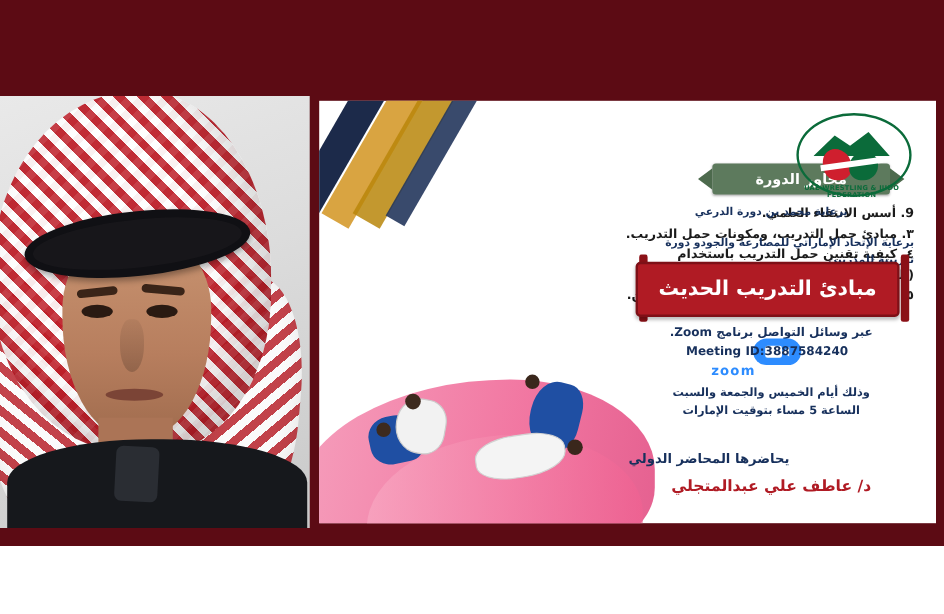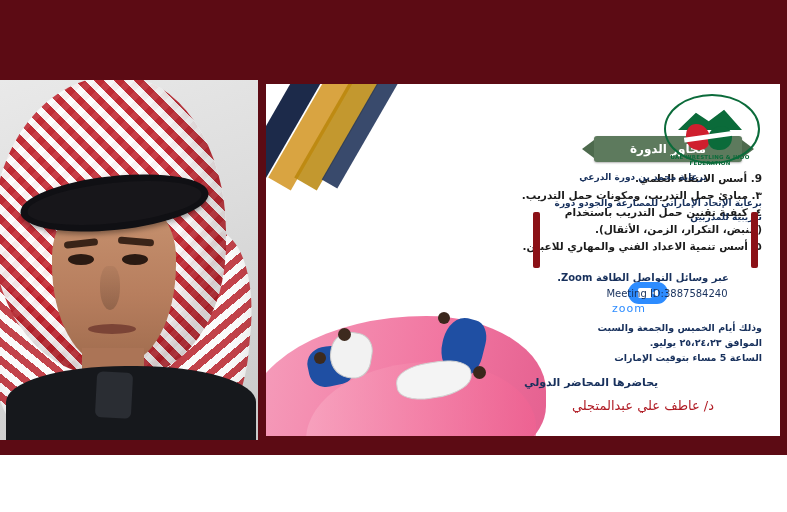--- a/index.html
+++ b/index.html
@@ -394,43 +394,44 @@
     content: "";
     position: absolute;
     right: -6px; top: 1px;
     width: 0; height: 0;
     border-top: 4px solid transparent;
     border-bottom: 4px solid transparent;
     border-right: 6px solid #ffffff;
   }
   .zoom-word {
     position: absolute;
-    right: 134px;
+    right: 150px;
     top: 218px;
     font-size: 11px;
-    font-weight: normal;
+    font-weight: bold;
     color: #2d8cff;
     letter-spacing: 1px;
   }
   .meeting-id {
     position: absolute;
     right: 18px;
     top: 204px;
     width: 190px;
-    text-align: center;
+    text-align: left;
     font-size: 10px;
     color: #17305c;
-    font-weight: normal;
+    font-weight: bold;
   }
 
   .dates-block {
     position: absolute;
     right: 18px;
     top: 236px;
     width: 238px;
+    text-align: center;
     font-size: 9.5px;
     color: #17305c;
     font-weight: bold;
     line-height: 15px;
   }
 
   .lecturer-label {
     position: absolute;
     right: 18px;
     top: 292px;
@@ -441,21 +442,21 @@
     font-weight: bold;
   }
   .lecturer-name {
     position: absolute;
     right: 18px;
     top: 314px;
     width: 238px;
     text-align: center;
     font-size: 13px;
     color: #b01b24;
-    font-weight: normal;
+    font-weight: bold;
   }
 
   
   .judo-a {
     position: absolute;
     left: 42px;
     bottom: 34px;
     width: 70px;
     height: 74px;
   }
@@ -595,31 +596,33 @@
       <div class="athlete-green"></div>
       <div class="belt"></div>
       <div class="caption">UAE WRESTLING &amp; JUDO FEDERATION</div>
     </div>
 
     <div class="line-patronage">برعاية محمد بن دورة الدرعي</div>
     <div class="line-organizer">برعاية الإتحاد الإماراتي للمصارعة والجودو دورة تدريبية للمدربين</div>
 
     <div class="plate-post-l"></div>
     <div class="plate-post-r"></div>
-
-    <div class="zoom-line">عبر وسائل التواصل الطاقة Zoom.</div>
+    <div class="title-plate">
+      <div class="txt">مبادئ التدريب الحديث</div>
+    </div>
+
+    <div class="zoom-line">عبر وسائل التواصل برنامج Zoom.</div>
     <div class="zoom-badge">
       <div class="cam"></div>
     </div>
     <div class="zoom-word">zoom</div>
     <div class="meeting-id">Meeting ID:3887584240</div>
 
     <div class="dates-block">
       <div>وذلك أيام الخميس والجمعة والسبت</div>
-      <div>الموافق ٢٥،٢٤،٢٣ يوليو.</div>
       <div>الساعة 5 مساء بتوقيت الإمارات</div>
     </div>
 
     <div class="lecturer-label">يحاضرها المحاضر الدولي</div>
     <div class="lecturer-name">د/ عاطف علي عبدالمتجلي</div>
 
   </div>
 </div>
 
 </body></html>

